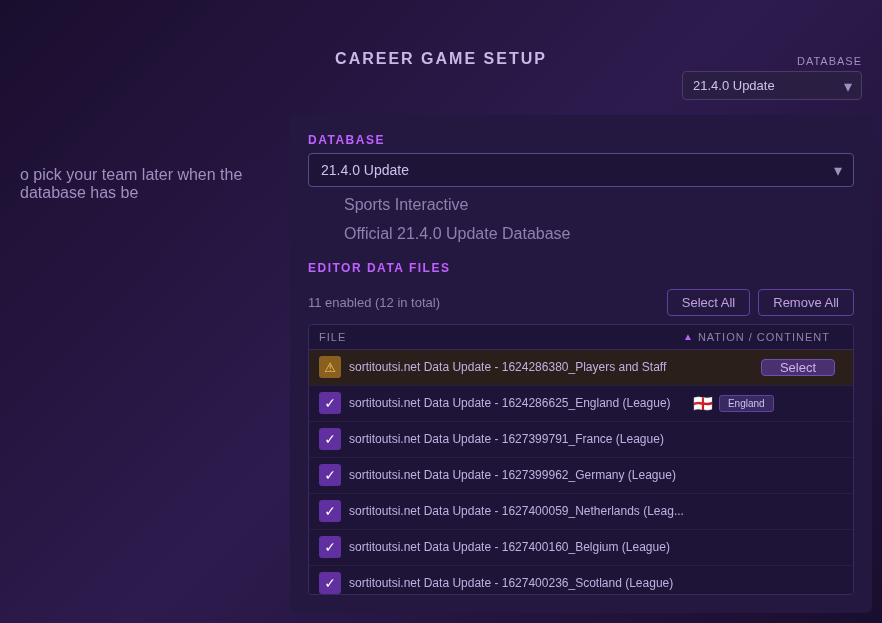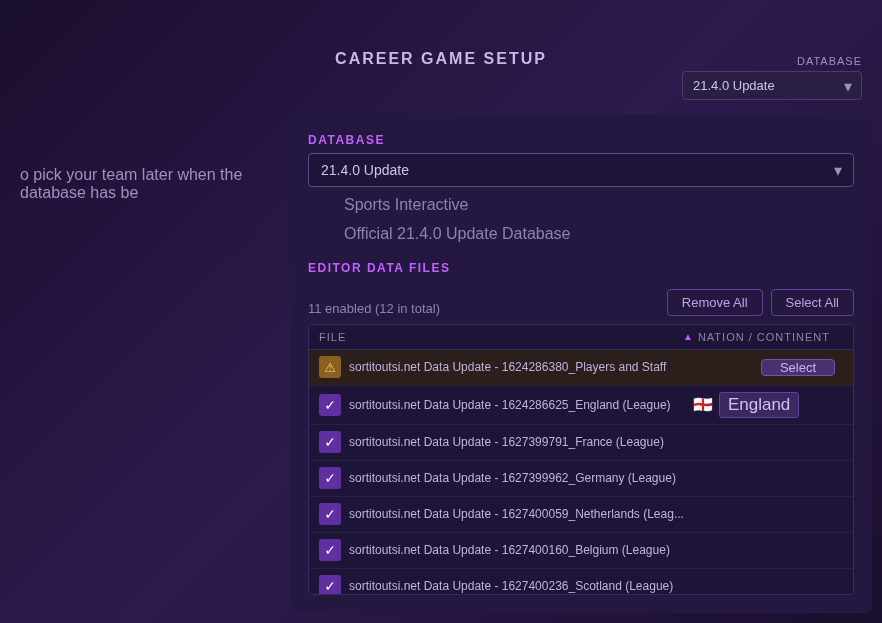--- a/index.html
+++ b/index.html
@@ -148,21 +148,21 @@
     .editor-section {
       display: flex;
       flex-direction: column;
       gap: 8px;
       flex: 1;
       min-height: 0;
     }
 
     .editor-top {
       display: flex;
-      align-items: flex-end;
+      align-items: center;
       justify-content: space-between;
     }
 
     .enabled-count {
       color: #9080b0;
       font-size: 13px;
     }
 
     .btn-row {
       display: flex;
@@ -306,21 +306,21 @@
       align-items: center;
       gap: 6px;
     }
 
     .flag {
       font-size: 16px;
     }
 
     .nation-label {
       color: #d0c0f0;
-      font-size: 17px;
+      font-size: 10px;
       background: #3a2860;
       border: 1px solid #6040a0;
       border-radius: 3px;
       padding: 2px 8px;
     }
 
     .select-btn-cell {
       width: 90px;
       display: flex;
       justify-content: center;
@@ -367,22 +367,22 @@
       <div>Sports Interactive</div>
       <div>Official 21.4.0 Update Database</div>
     </div>
   </div>
 
   <div class="editor-section">
     <div class="section-label">EDITOR DATA FILES</div>
     <div class="editor-top">
       <span class="enabled-count">11 enabled (12 in total)</span>
       <div class="btn-row">
+        <button class="btn">Select All</button>
         <button class="btn">Remove All</button>
-        <button class="btn">Select All</button>
       </div>
     </div>
 
     <div class="file-table">
       <div class="table-header">
         <div class="col-file">FILE</div>
         <div class="col-nation">
           <span class="sort-arrow">▲</span>
           <span>NATION / CONTINENT</span>
         </div>

